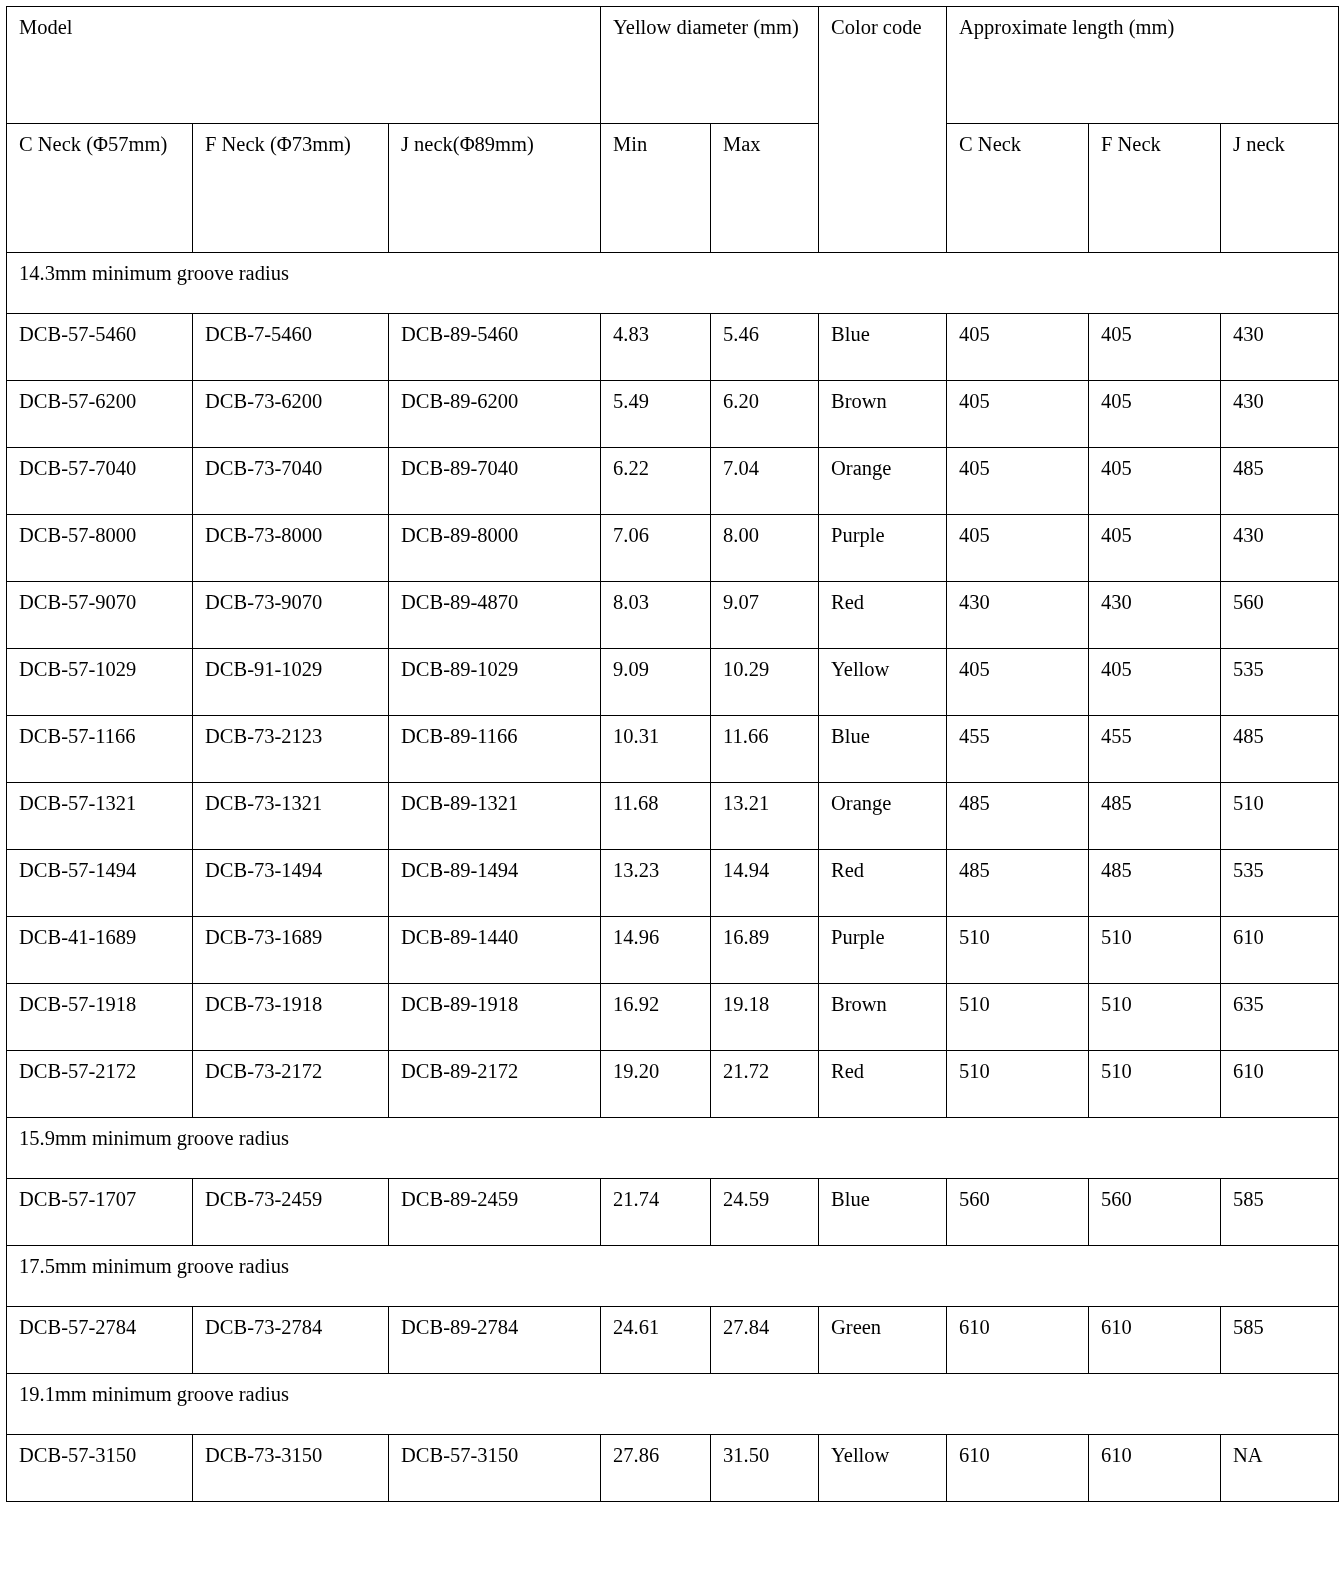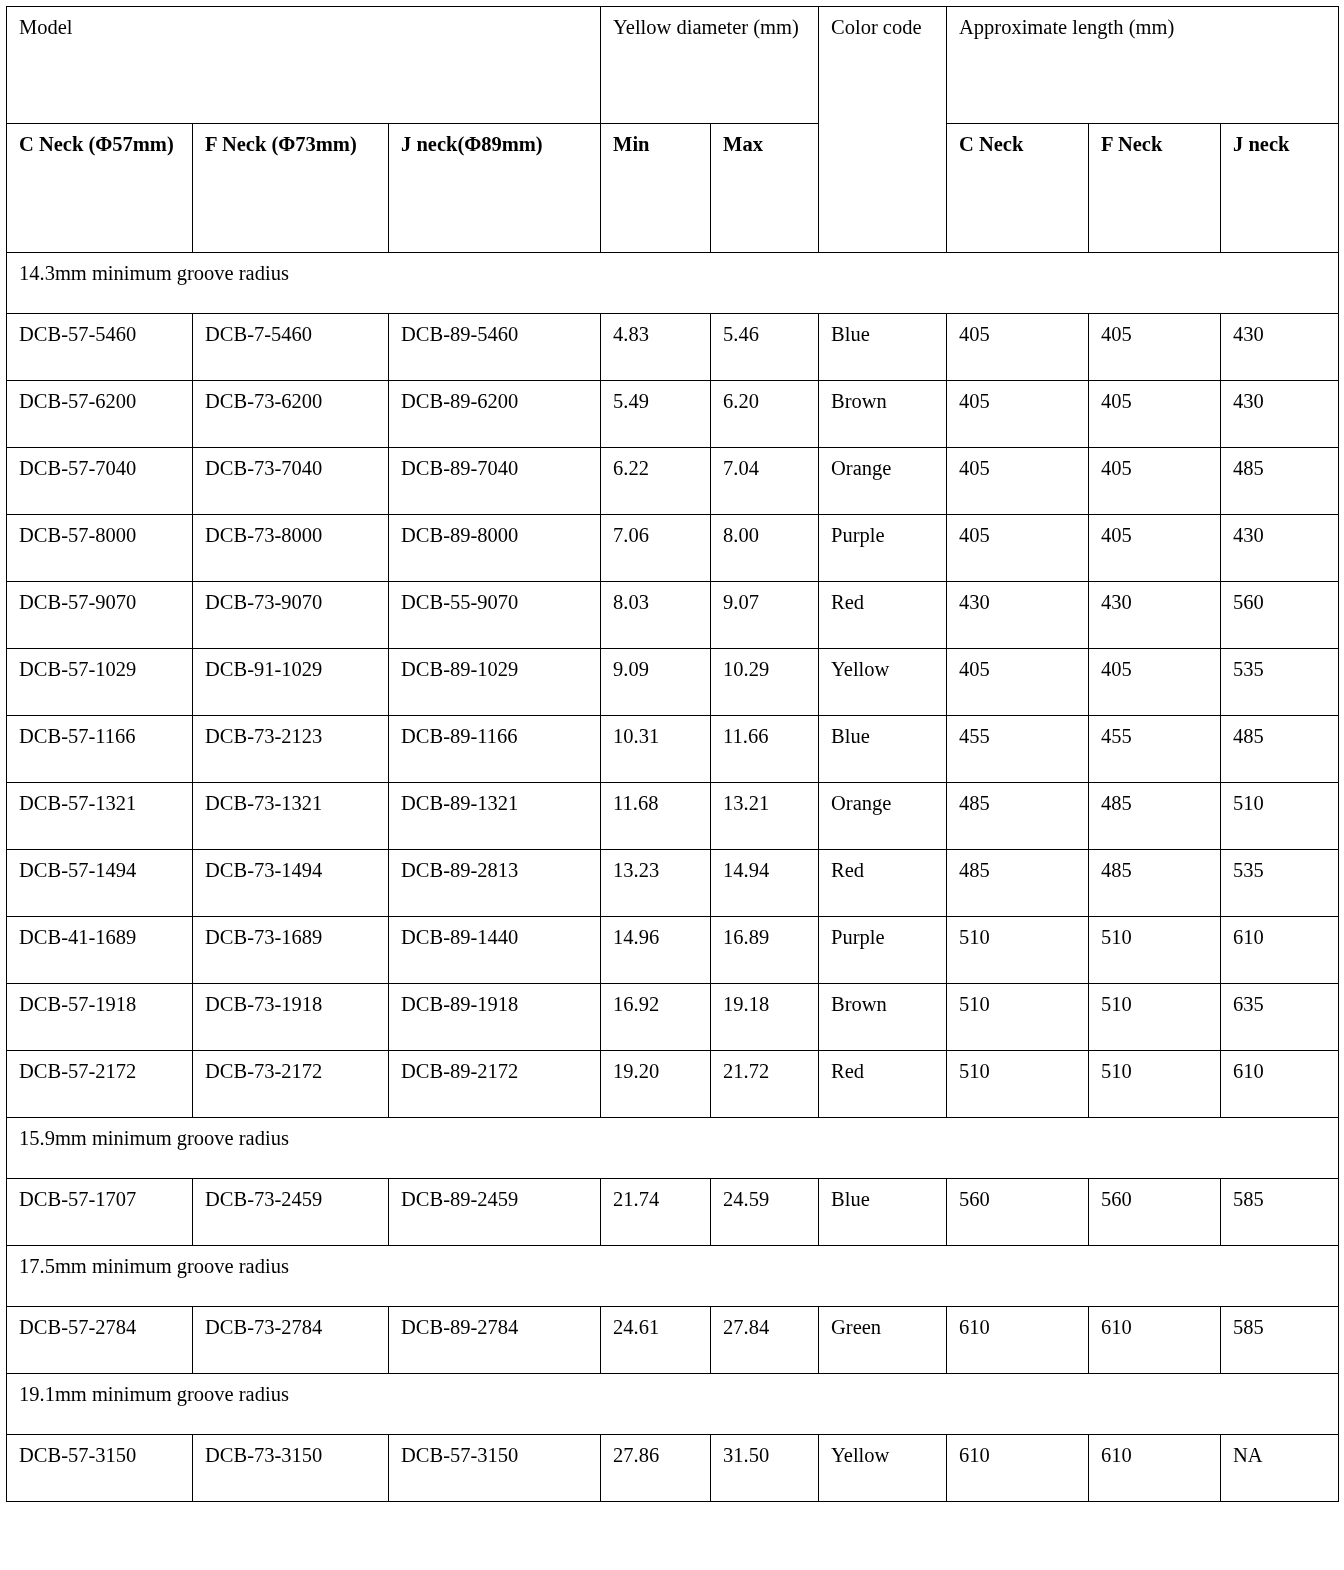--- a/index.html
+++ b/index.html
@@ -38,21 +38,20 @@
     font-weight: bold;
   }
   
   tr.hdr-top td, tr.hdr-top th {
     height: 100px;
     vertical-align: top;
   }
   tr.hdr-sub td, tr.hdr-sub th {
     height: 112px;
     vertical-align: top;
-    font-weight: bold;
   }
   tr.group td {
     height: 44px;
   }
   tr.data td {
     height: 50px;
   }
   .colC { width: 186px; }
   .colF { width: 196px; }
   .colJ { width: 212px; }
@@ -142,21 +141,21 @@
           <td class="nowrap">7.06</td>
           <td class="nowrap">8.00</td>
           <td class="nowrap">Purple</td>
           <td class="nowrap">405</td>
           <td class="nowrap">405</td>
           <td class="nowrap">430</td>
         </tr>
         <tr class="data">
           <td class="nowrap">DCB-57-9070</td>
           <td class="nowrap">DCB-73-9070</td>
-          <td class="nowrap">DCB-55-9070</td>
+          <td class="nowrap">DCB-89-4870</td>
           <td class="nowrap">8.03</td>
           <td class="nowrap">9.07</td>
           <td class="nowrap">Red</td>
           <td class="nowrap">430</td>
           <td class="nowrap">430</td>
           <td class="nowrap">560</td>
         </tr>
         <tr class="data">
           <td class="nowrap">DCB-57-1029</td>
           <td class="nowrap">DCB-91-1029</td>
@@ -186,21 +185,21 @@
           <td class="nowrap">11.68</td>
           <td class="nowrap">13.21</td>
           <td class="nowrap">Orange</td>
           <td class="nowrap">485</td>
           <td class="nowrap">485</td>
           <td class="nowrap">510</td>
         </tr>
         <tr class="data">
           <td class="nowrap">DCB-57-1494</td>
           <td class="nowrap">DCB-73-1494</td>
-          <td class="nowrap">DCB-89-2813</td>
+          <td class="nowrap">DCB-89-1494</td>
           <td class="nowrap">13.23</td>
           <td class="nowrap">14.94</td>
           <td class="nowrap">Red</td>
           <td class="nowrap">485</td>
           <td class="nowrap">485</td>
           <td class="nowrap">535</td>
         </tr>
         <tr class="data">
           <td class="nowrap">DCB-41-1689</td>
           <td class="nowrap">DCB-73-1689</td>

